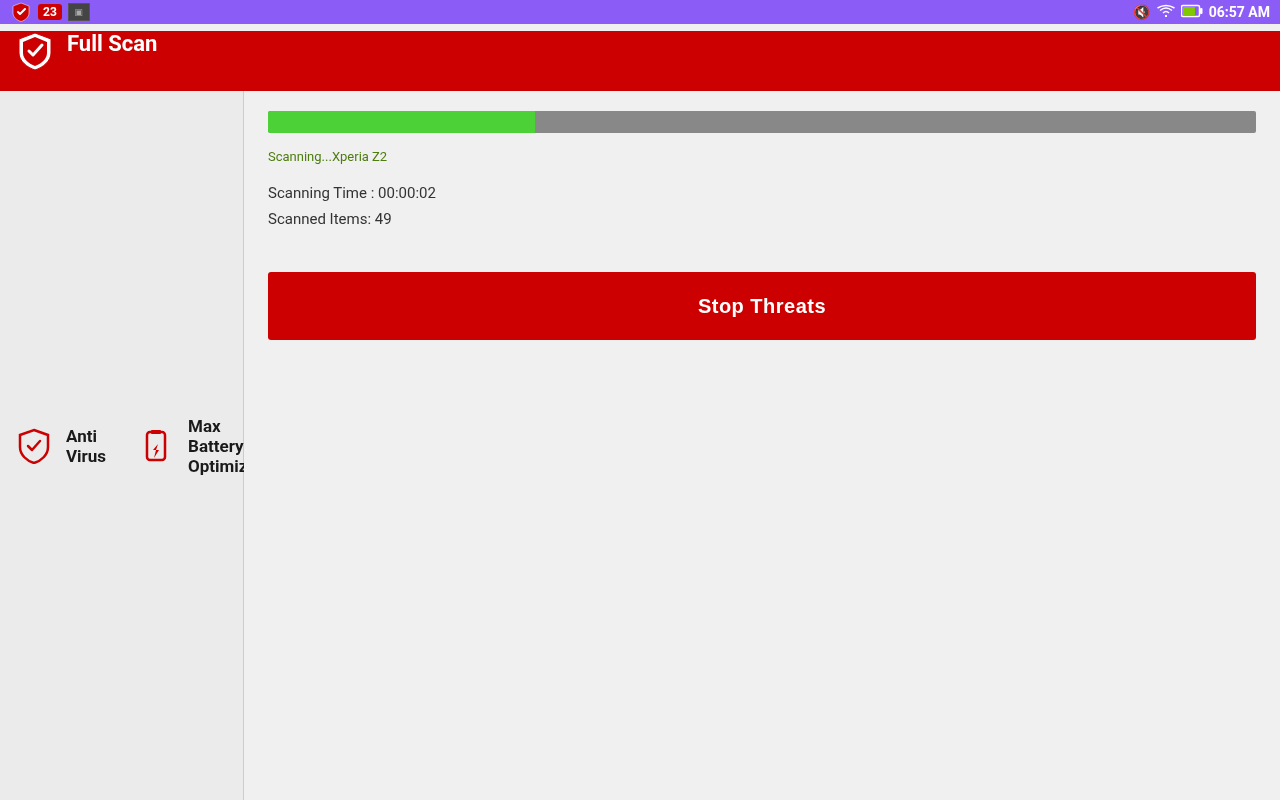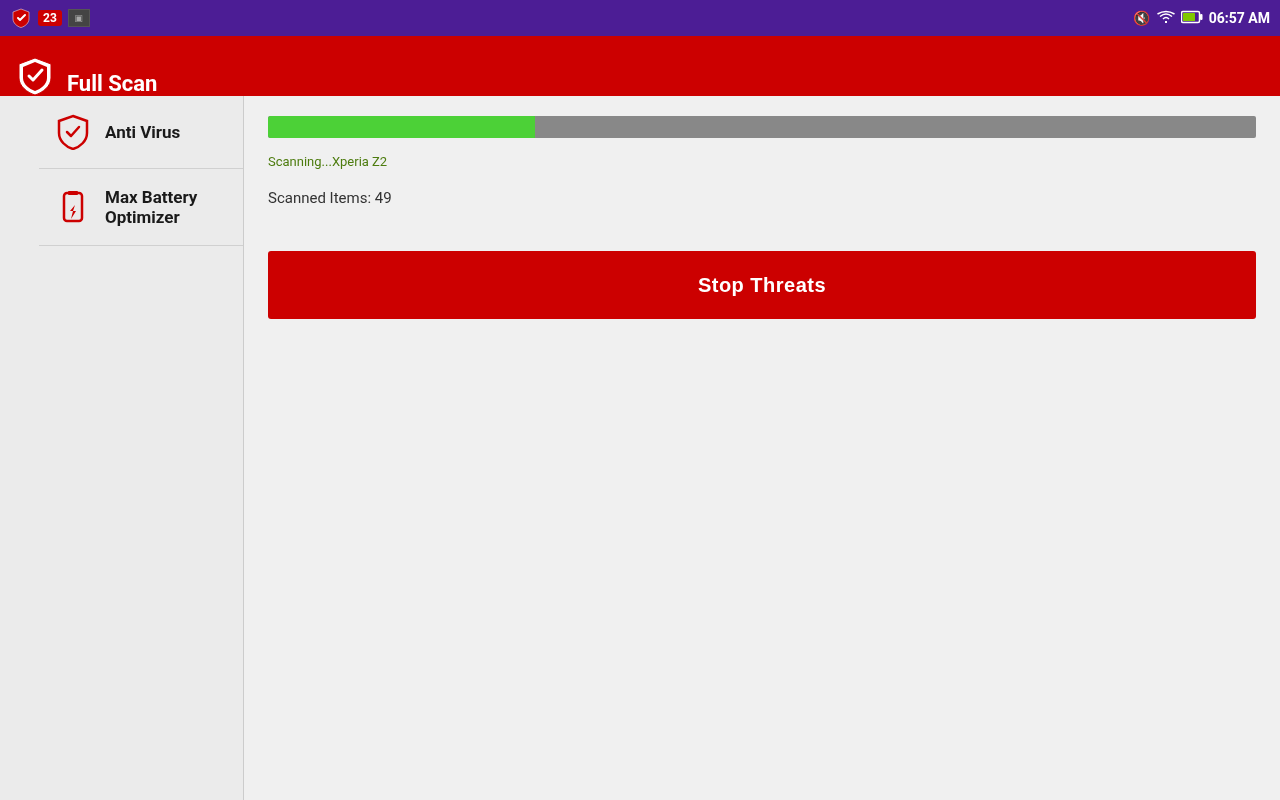--- a/index.html
+++ b/index.html
@@ -1,22 +1,22 @@
 <!DOCTYPE html>
 <html><head>
   <meta charset="utf-8">
   <style>
     * { margin: 0; padding: 0; box-sizing: border-box; }
     body { width: 1280px; height: 800px; font-family: 'Roboto', Arial, sans-serif; background: #f0f0f0; overflow: hidden; }
 
     
     .status-bar {
       width: 1280px;
-      height: 36px;
-      background: #4c1d95;
+      height: 24px;
+      background: #8b5cf6;
       display: flex;
       align-items: center;
       justify-content: space-between;
       padding: 0 10px;
       color: white;
       font-size: 13px;
     }
     .status-left { display: flex; align-items: center; gap: 6px; }
     .status-right { display: flex; align-items: center; gap: 6px; font-weight: bold; font-size: 14px; }
     .status-icon { width: 22px; height: 22px; display: flex; align-items: center; justify-content: center; }
@@ -35,23 +35,24 @@
       display: flex; align-items: center; justify-content: center;
       font-size: 9px; color: #aaa;
     }
 
     
     .header {
       width: 1280px;
       height: 60px;
       background: #cc0000;
       display: flex;
-      align-items: flex-end;
+      align-items: flex-start;
       padding: 0 15px;
       gap: 12px;
+      margin-top: 7px;
     }
     .header-logo {
       width: 40px; height: 40px;
     }
     .header-title {
       color: white;
       font-size: 22px;
       font-weight: bold;
     }
 
@@ -61,22 +62,21 @@
       width: 1280px;
       height: calc(800px - 30px - 60px);
     }
 
     
     .sidebar {
       width: 244px;
       background: #ebebeb;
       border-right: 1px solid #ccc;
       display: flex;
-      flex-direction: column;
-      padding-left: 39px;
+      flex-direction: row;
     }
     .sidebar-item {
       display: flex;
       align-items: center;
       padding: 18px 16px;
       border-bottom: 1px solid #d0d0d0;
       cursor: pointer;
       gap: 14px;
     }
     .sidebar-item-icon { width: 36px; height: 36px; flex-shrink: 0; }
@@ -233,20 +233,21 @@
 
     
     <div class="progress-container">
       <div class="progress-fill" style="width: 27%;"></div>
     </div>
 
     
     <div class="scan-status-text">Scanning...Xperia Z2</div>
 
     
+    <div class="scan-info">Scanning Time : 00:00:02</div>
     <div class="scan-info">Scanned Items: 49</div>
 
     
     <button class="stop-btn">Stop Threats</button>
 
   </div>
 
 </div>
 
 </body></html>

